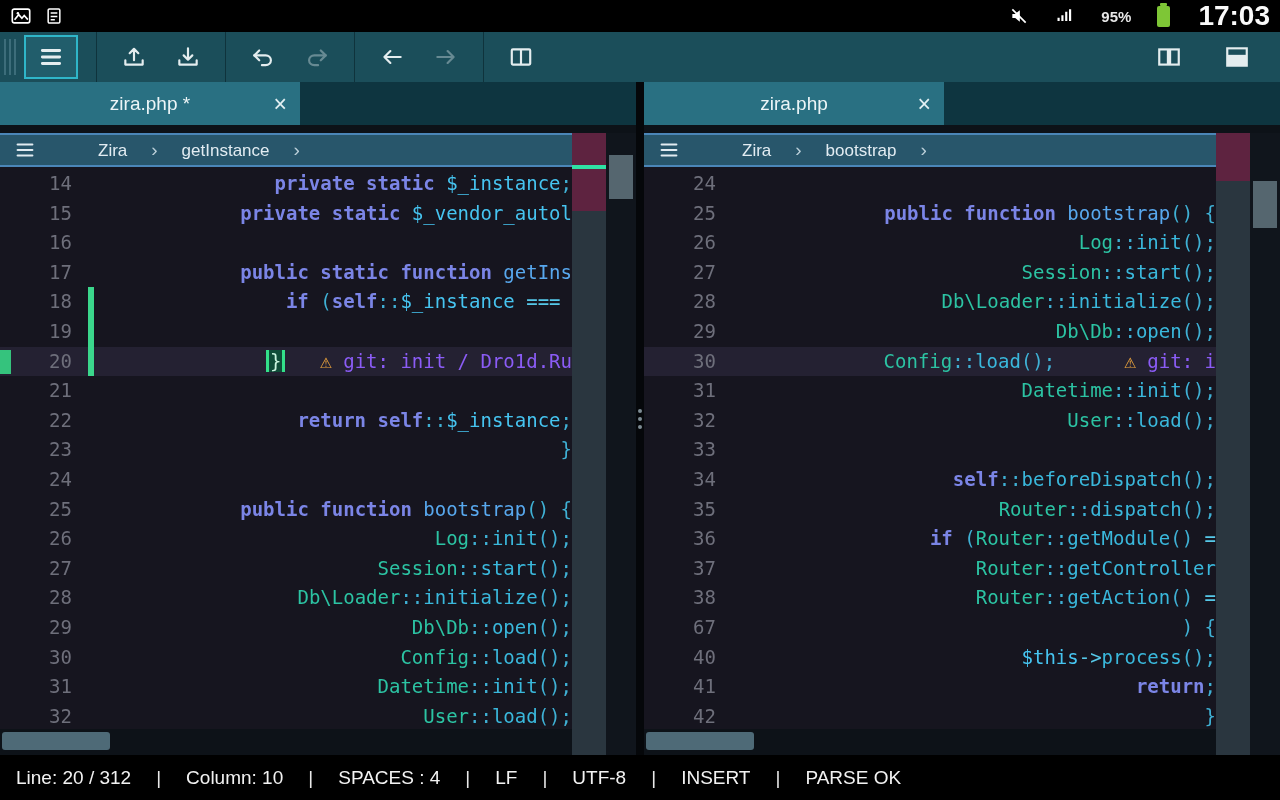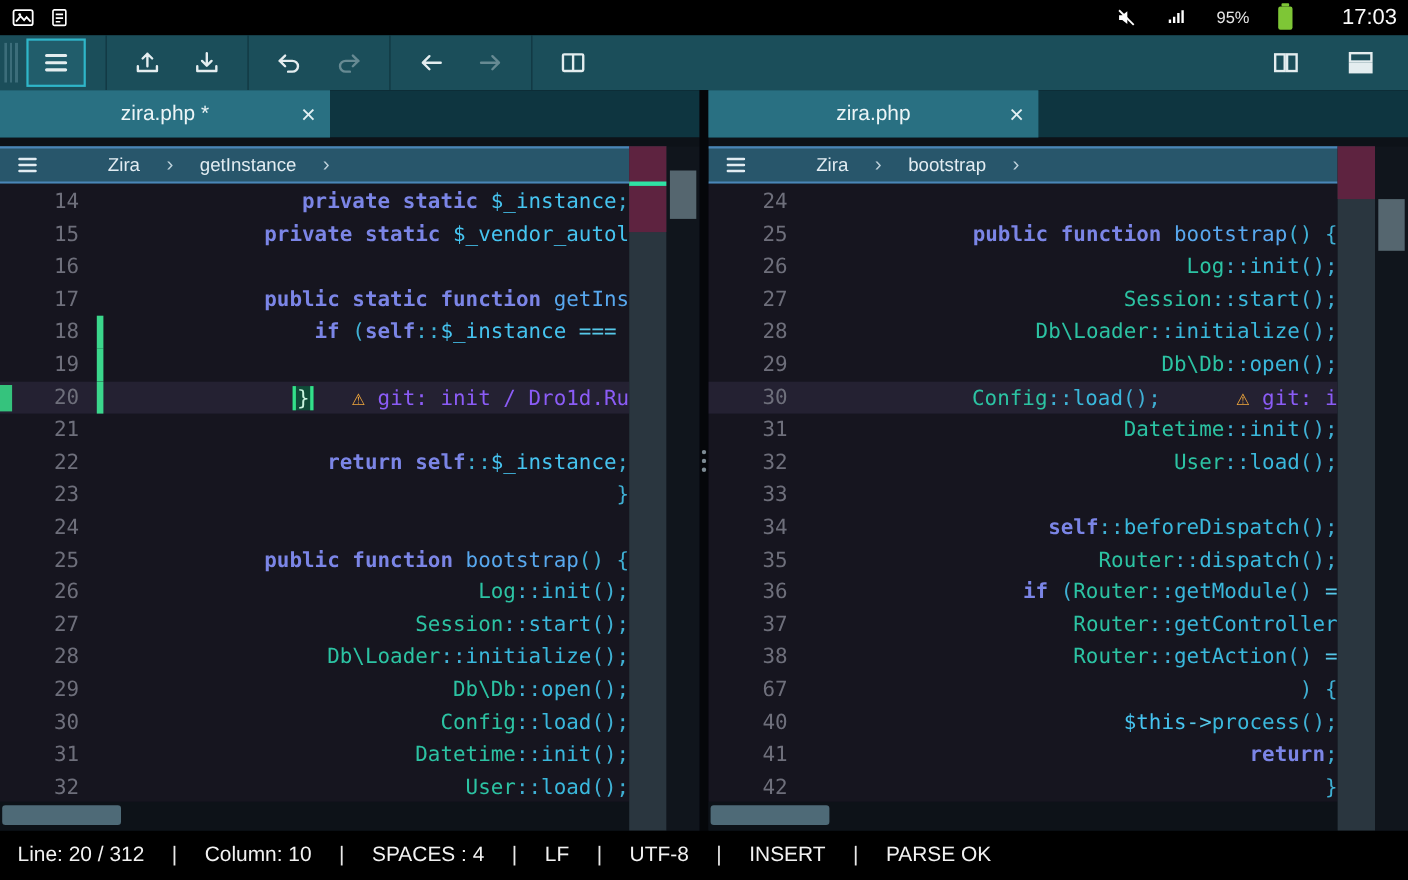--- a/index.html
+++ b/index.html
@@ -1,25 +1,25 @@
 <!DOCTYPE html>
 <html><head>
 <meta charset="utf-8">
 <style>
   html,body{margin:0;padding:0;width:1280px;height:800px;overflow:hidden;background:#000;
     font-family:"Liberation Sans",sans-serif;-webkit-font-smoothing:antialiased;}
 
   
   .statusbar{height:32px;background:#000;display:flex;align-items:center;padding:0 10px;color:#fff;}
   .sb-left{display:flex;align-items:center;gap:12px;}
-  .sb-right{margin-left:auto;display:flex;align-items:center;gap:26px;}
+  .sb-right{margin-left:auto;display:flex;align-items:center;gap:26px;font-weight:bold;}
   .sb-pct{font-size:15px;color:#e6e6e6;}
   .sb-batt{width:13px;height:21px;background:#7ec636;border-radius:2px;position:relative;}
   .sb-batt::before{content:"";position:absolute;top:-3px;left:3px;width:7px;height:3px;background:#7ec636;border-radius:1px;}
-  .sb-time{font-size:20px;color:#fafafa;margin-left:19px;}
+  .sb-time{font-size:28px;color:#fafafa;margin-left:2px;}
 
   
   .toolbar{height:50px;background:#1b4e5a;display:flex;align-items:center;padding:0 4px;}
   .tb-grip{width:14px;height:36px;margin-right:6px;
     background:repeating-linear-gradient(90deg,#3c6d7a 0 2px,transparent 2px 5px);}
   .tb-btn{width:54px;height:44px;display:flex;align-items:center;justify-content:center;box-sizing:border-box;}
   .tb-btn.menu-active{border:2px solid #2fb6c9;background:#215d6b;margin-right:8px;}
   .tb-btn.disabled{opacity:.38;}
   .tb-sep{width:1px;align-self:stretch;background:#0f333c;margin:0 10px;}
   .tb-right{margin-left:auto;display:flex;align-items:center;gap:14px;padding-right:12px;}

